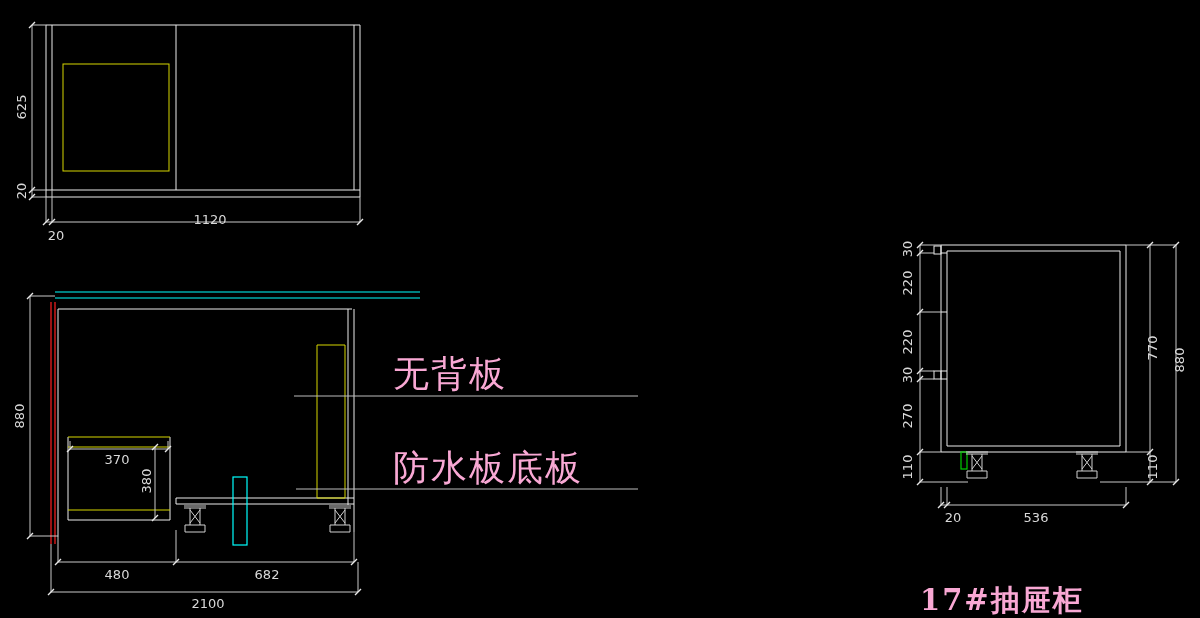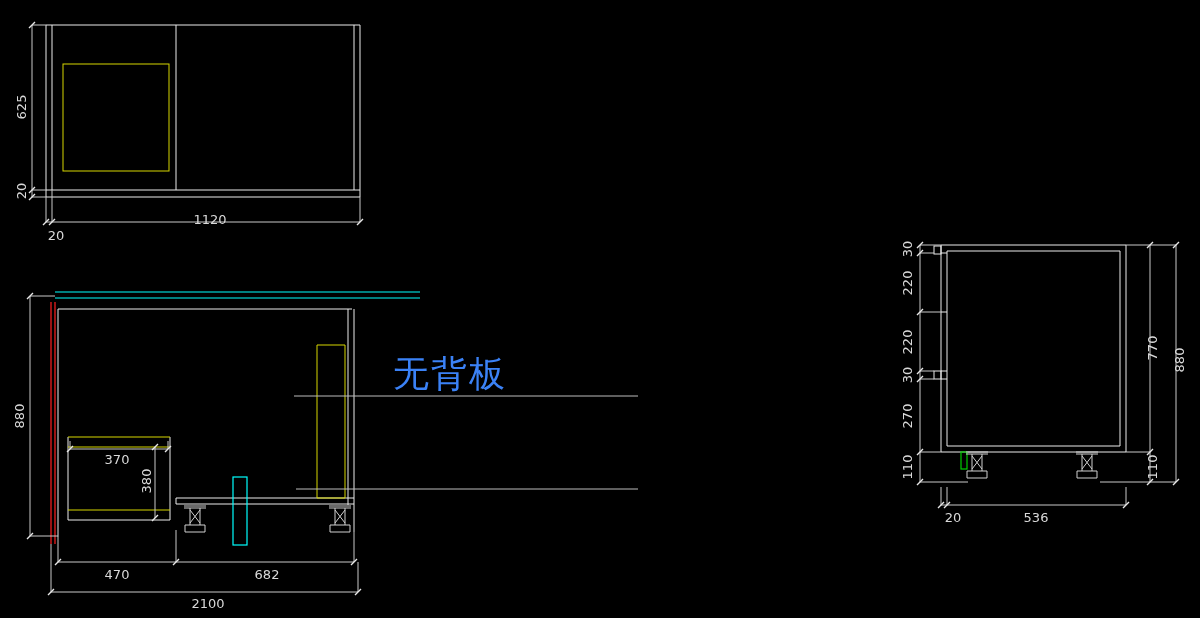--- a/index.html
+++ b/index.html
@@ -7,21 +7,21 @@
     position:relative;width:1200px;height:618px;background:#000000;
     overflow:hidden;font-family:"DejaVu Sans",sans-serif;
   }
   .canvas svg{position:absolute;left:0;top:0;}
   .dim{
     position:absolute;color:#d9d9d9;font-size:13px;line-height:1;
     white-space:nowrap;transform:translate(-50%,-50%);
   }
   .dim.v{transform:translate(-50%,-50%) rotate(-90deg);}
   .red{
-    position:absolute;color:#3b82f6;font-family:"DejaVu Serif",serif;
+    position:absolute;color:#f9a8d4;font-family:"DejaVu Serif",serif;
     white-space:nowrap;line-height:1;letter-spacing:2px;
   }
   .red.big{font-size:36px;}
   .red.title{font-size:29px;font-weight:bold;}
 </style>
 </head>
 <body>
 
 <div class="canvas">
 
@@ -65,25 +65,27 @@
   </svg>
 
   <div class="dim v" style="left:21px;top:107px">625</div>
   <div class="dim v" style="left:21px;top:191px">20</div>
   <div class="dim" style="left:56px;top:235px">20</div>
   <div class="dim" style="left:210px;top:219px">1120</div>
 
   <div class="dim v" style="left:19px;top:416px">880</div>
   <div class="dim" style="left:117px;top:459px">370</div>
   <div class="dim v" style="left:146px;top:481px">380</div>
-  <div class="dim" style="left:117px;top:574px">470</div>
+  <div class="dim" style="left:117px;top:574px">480</div>
   <div class="dim" style="left:267px;top:574px">682</div>
   <div class="dim" style="left:208px;top:603px">2100</div>
 
   <div class="red big" style="left:393px;top:356px">无背板</div>
+  <div class="red big" style="left:393px;top:450px">防水板底板</div>
+  <div class="red title" style="left:920px;top:586px">17#抽屉柜</div>
 
   <div class="dim v" style="left:907px;top:249px">30</div>
   <div class="dim v" style="left:907px;top:283px">220</div>
   <div class="dim v" style="left:907px;top:342px">220</div>
   <div class="dim v" style="left:907px;top:375px">30</div>
   <div class="dim v" style="left:907px;top:416px">270</div>
   <div class="dim v" style="left:907px;top:467px">110</div>
   <div class="dim v" style="left:1152px;top:348px">770</div>
   <div class="dim v" style="left:1152px;top:467px">110</div>
   <div class="dim v" style="left:1179px;top:360px">880</div>

